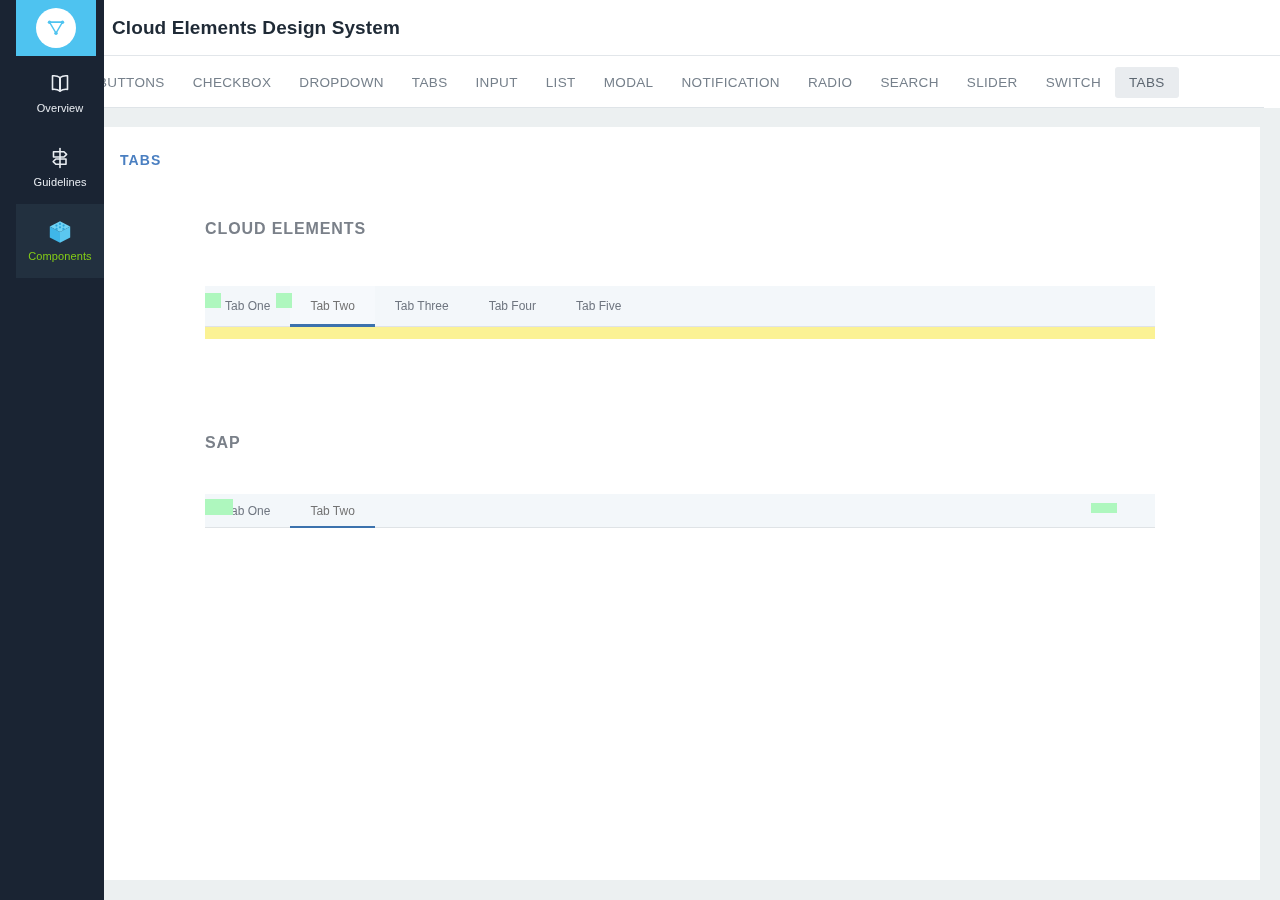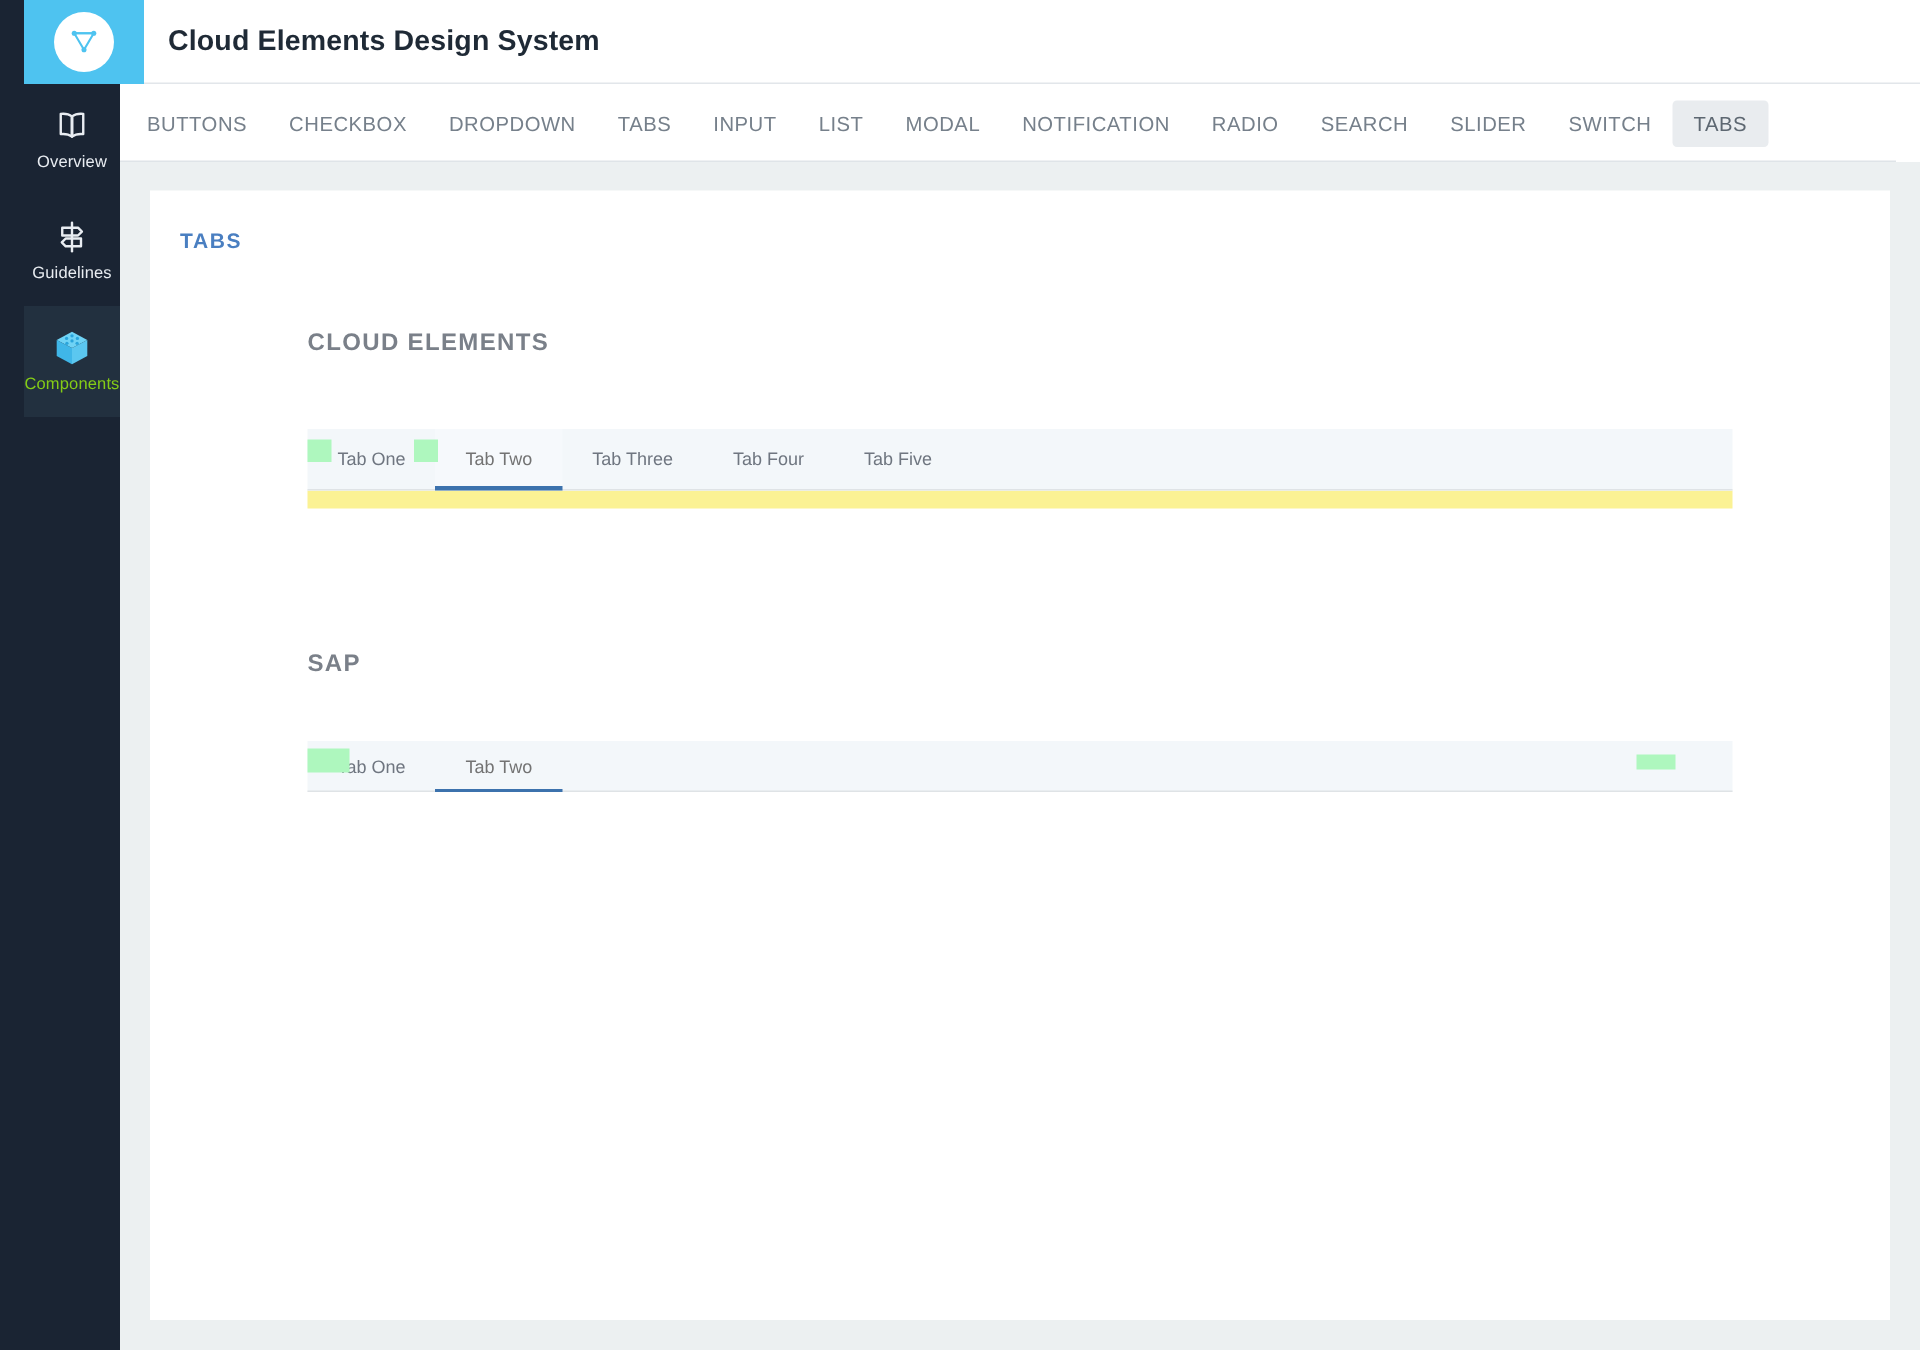--- a/index.html
+++ b/index.html
@@ -21,21 +21,21 @@
     position: relative;
     width: 1280px;
     height: 900px;
     background: #ffffff;
   }
 
   
   .sidebar {
     position: absolute;
     left: 0; top: 0;
-    width: 80px;
+    width: 104px;
     height: 900px;
     background: #1a2433;
     z-index: 5;
     padding-left: 16px;
   }
 
   .logo-tile {
     width: 80px;
     height: 56px;
     background: #4ec3f0;

